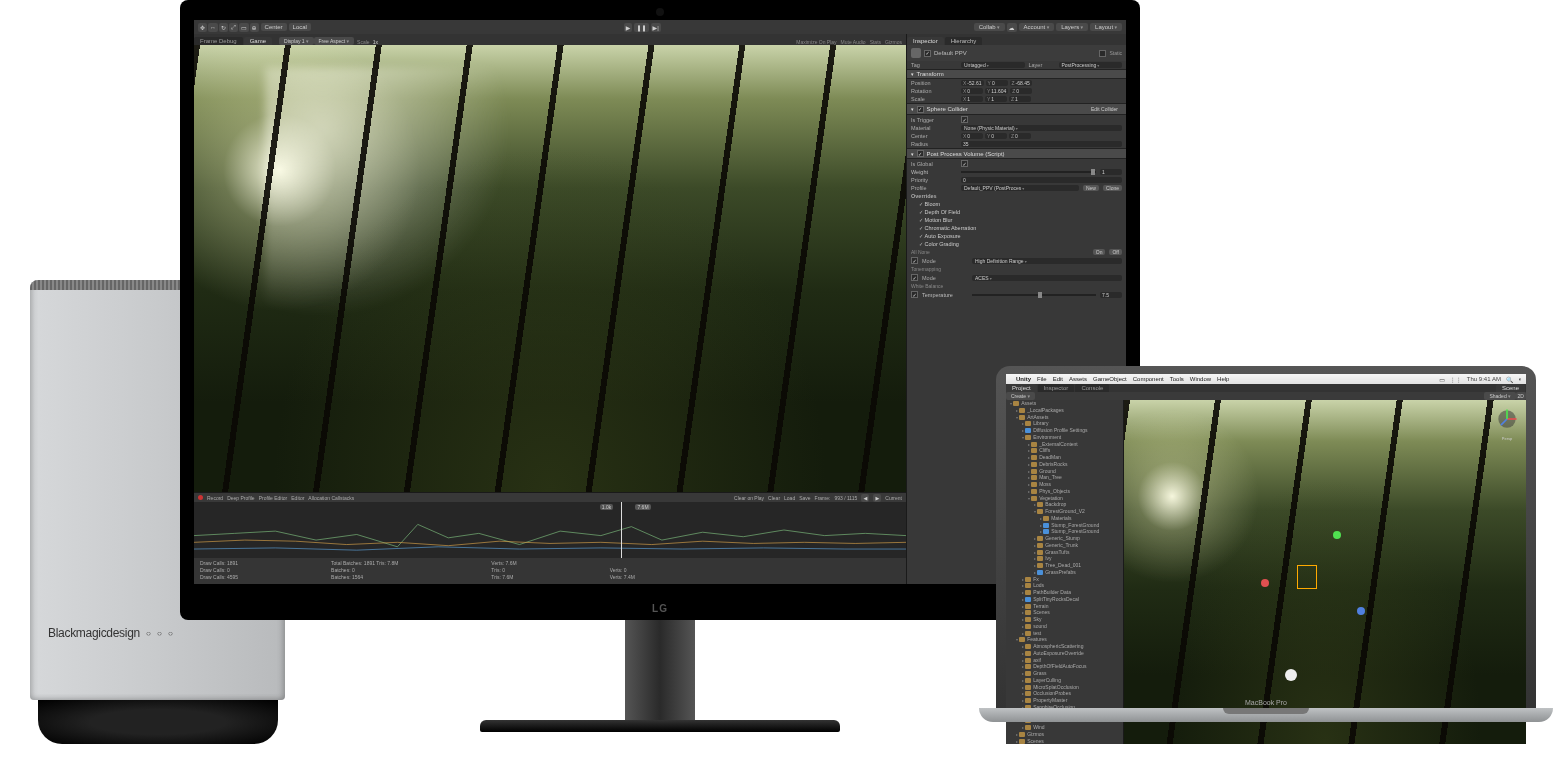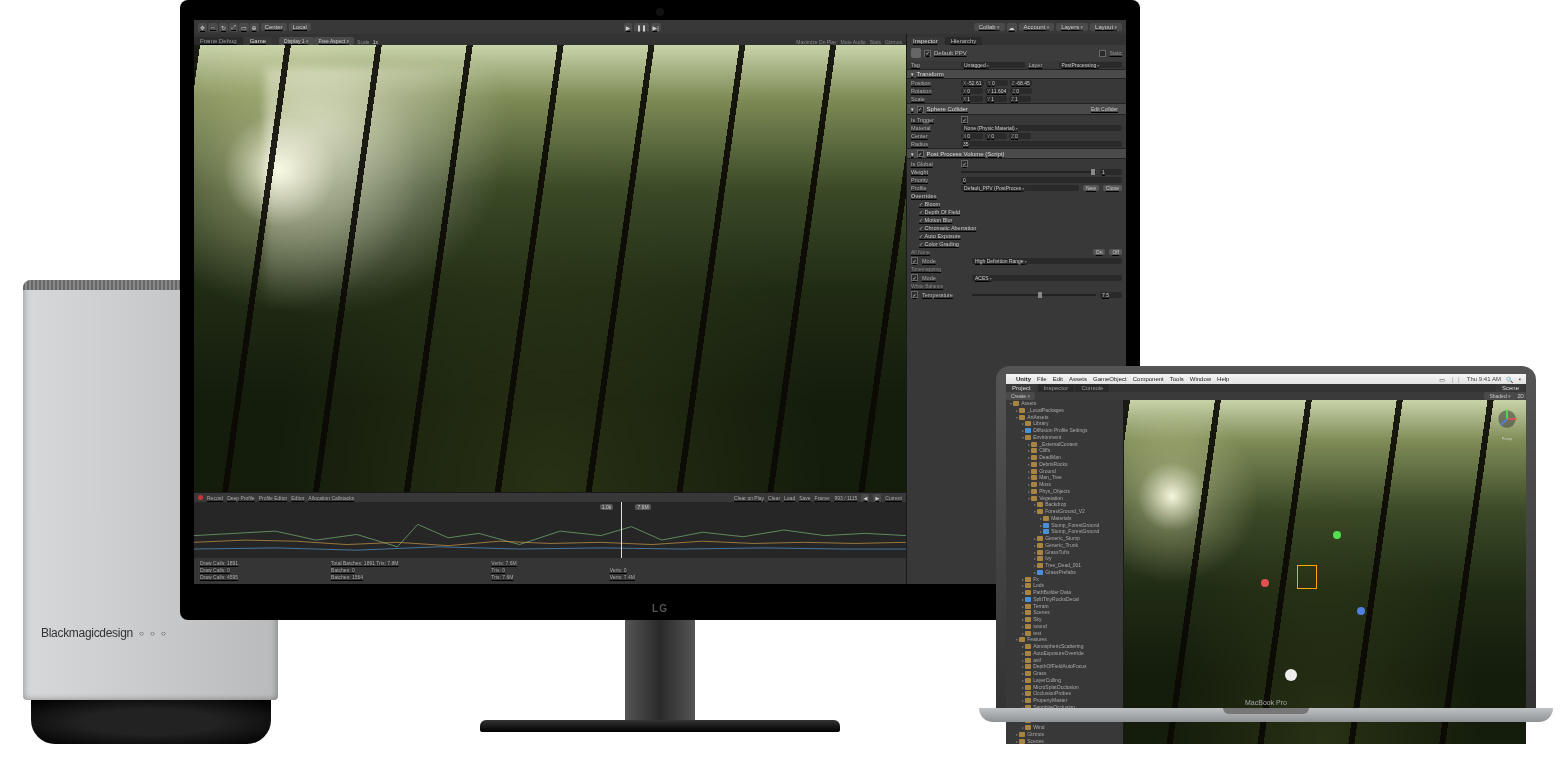--- a/index.html
+++ b/index.html
@@ -1,28 +1,28 @@
 <!DOCTYPE html>
 <html><head>
 <meta charset="utf-8">
 <style>
 * { margin:0; padding:0; box-sizing:border-box; font-family:-apple-system,Helvetica,Arial,sans-serif; }
 body { width:1560px; height:770px; background:#fff; position:relative; overflow:hidden; }
 
 
-.egpu { position:absolute; left:23px; top:280px; width:255px; height:480px; }
+.egpu { position:absolute; left:30px; top:280px; width:255px; height:480px; }
 .egpu-body { width:100%; height:420px; background:linear-gradient(90deg,#d6d8da 0%,#c8cacc 50%,#b8babc 100%); border-radius:8px 8px 4px 4px; position:relative; box-shadow:inset 2px 0 6px rgba(0,0,0,.2),inset -2px 0 6px rgba(0,0,0,.2); }
 .egpu-body::before { content:""; position:absolute; top:0; left:0; right:0; height:10px; background:repeating-linear-gradient(90deg,#666 0 2px,#888 2px 4px); border-radius:8px 8px 0 0; }
 .egpu-label { position:absolute; left:18px; bottom:60px; font-size:12px; color:#333; font-weight:400; letter-spacing:-.3px; }
 .egpu-ports { display:inline-block; margin-left:6px; font-size:8px; letter-spacing:2px; color:#333; vertical-align:middle; }
 .egpu-base { width:240px; height:44px; margin:0 auto; background:radial-gradient(ellipse at center,#222 40%,#000 100%); border-radius:0 0 24px 24px; }
 
 
 .monitor-ext { position:absolute; left:180px; top:0; width:960px; }
-.monitor-ext-bezel { width:100%; height:620px; background:#000; border-radius:8px; padding:20px 14px 36px 14px; position:relative;text-decoration:underline; }
+.monitor-ext-bezel { width:100%; height:620px; background:#000; border-radius:8px; padding:20px 14px 36px 14px; position:relative; }
 .monitor-ext-cam { position:absolute; top:8px; left:50%; transform:translateX(-50%); width:8px; height:8px; background:#111; border-radius:50%; }
 .monitor-ext-screen { width:100%; height:100%; background:#2a2a2a; }
 .lg-logo { position:absolute; bottom:6px; left:50%; transform:translateX(-50%); color:#555; font-size:10px; font-weight:700; letter-spacing:1px; }
 .monitor-ext-stand-neck { width:70px; height:100px; background:linear-gradient(90deg,#555,#2a2a2a,#555); margin:0 auto; }
 .monitor-ext-stand-foot { width:360px; height:12px; background:linear-gradient(#333,#000); margin:0 auto; border-radius:6px 6px 2px 2px; }
 
 
 .laptop { position:absolute; right:24px; top:366px; width:540px; }
 .laptop-bezel { width:100%; height:342px; background:linear-gradient(#555,#333); border-radius:14px 14px 0 0; padding:8px 10px 14px 10px; position:relative; }
 .laptop-screen { width:100%; height:100%; background:#1e1e1e; }

